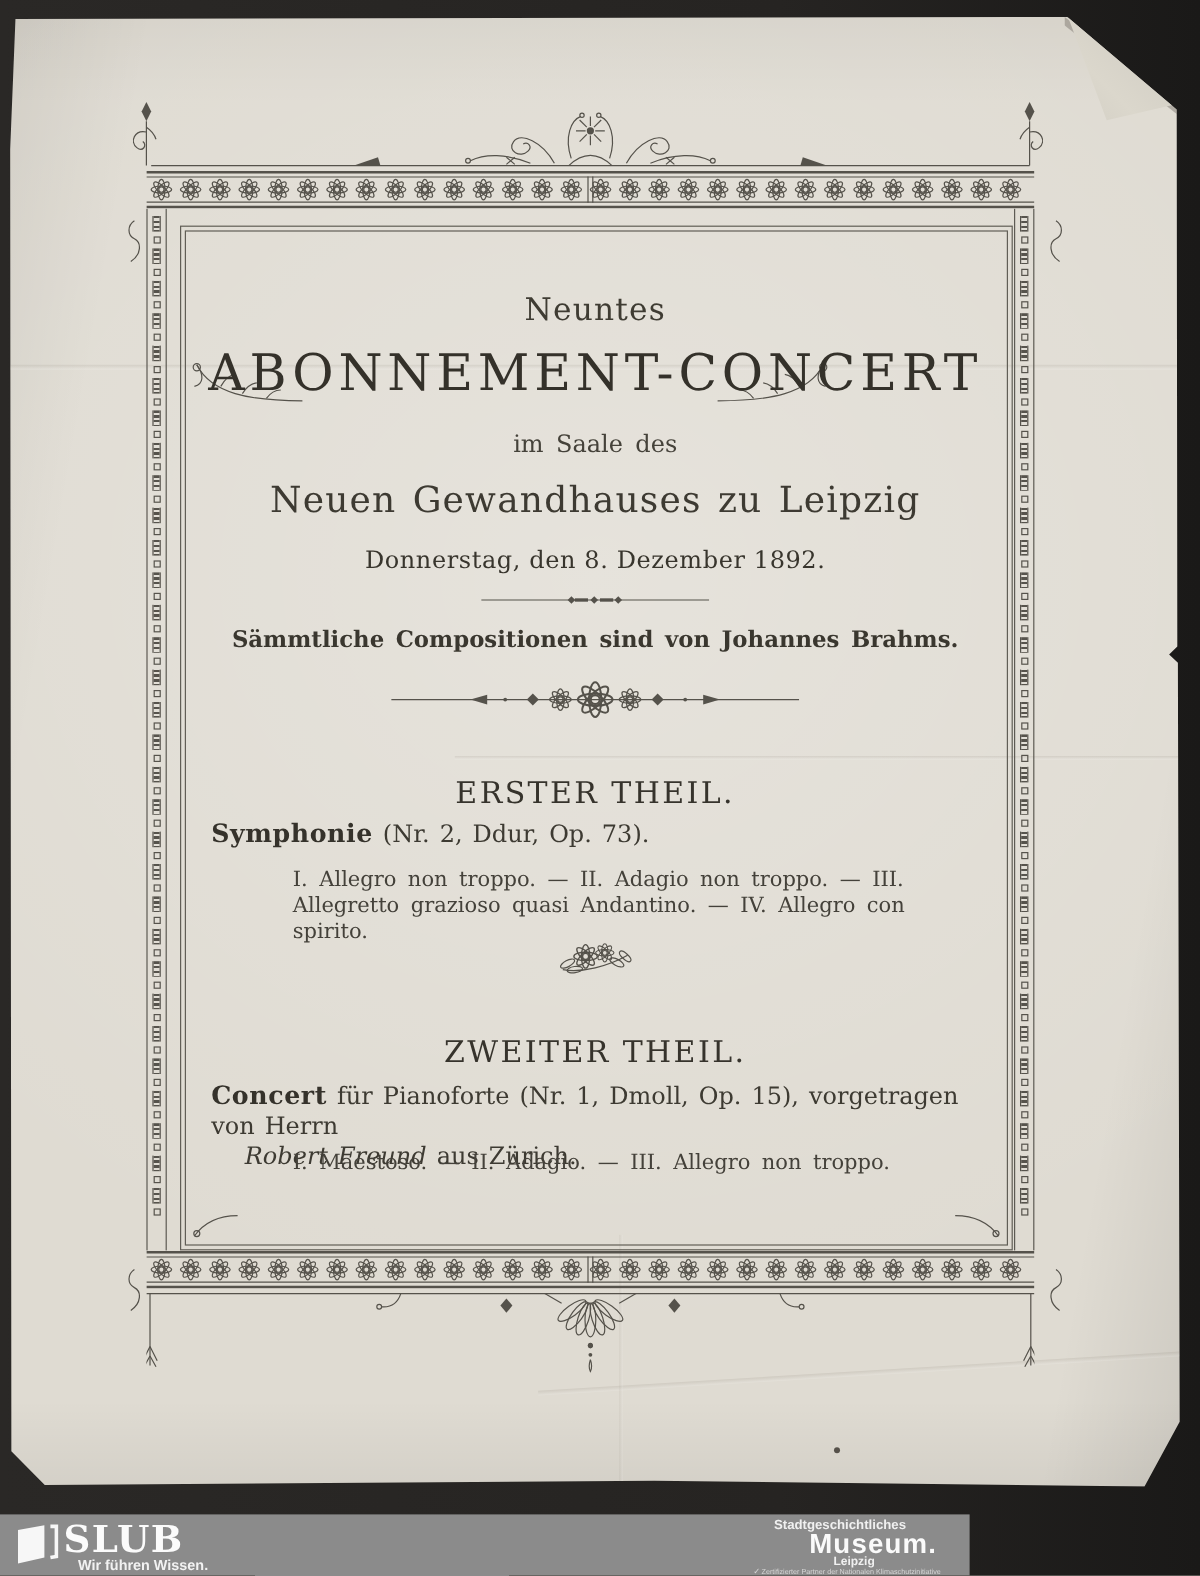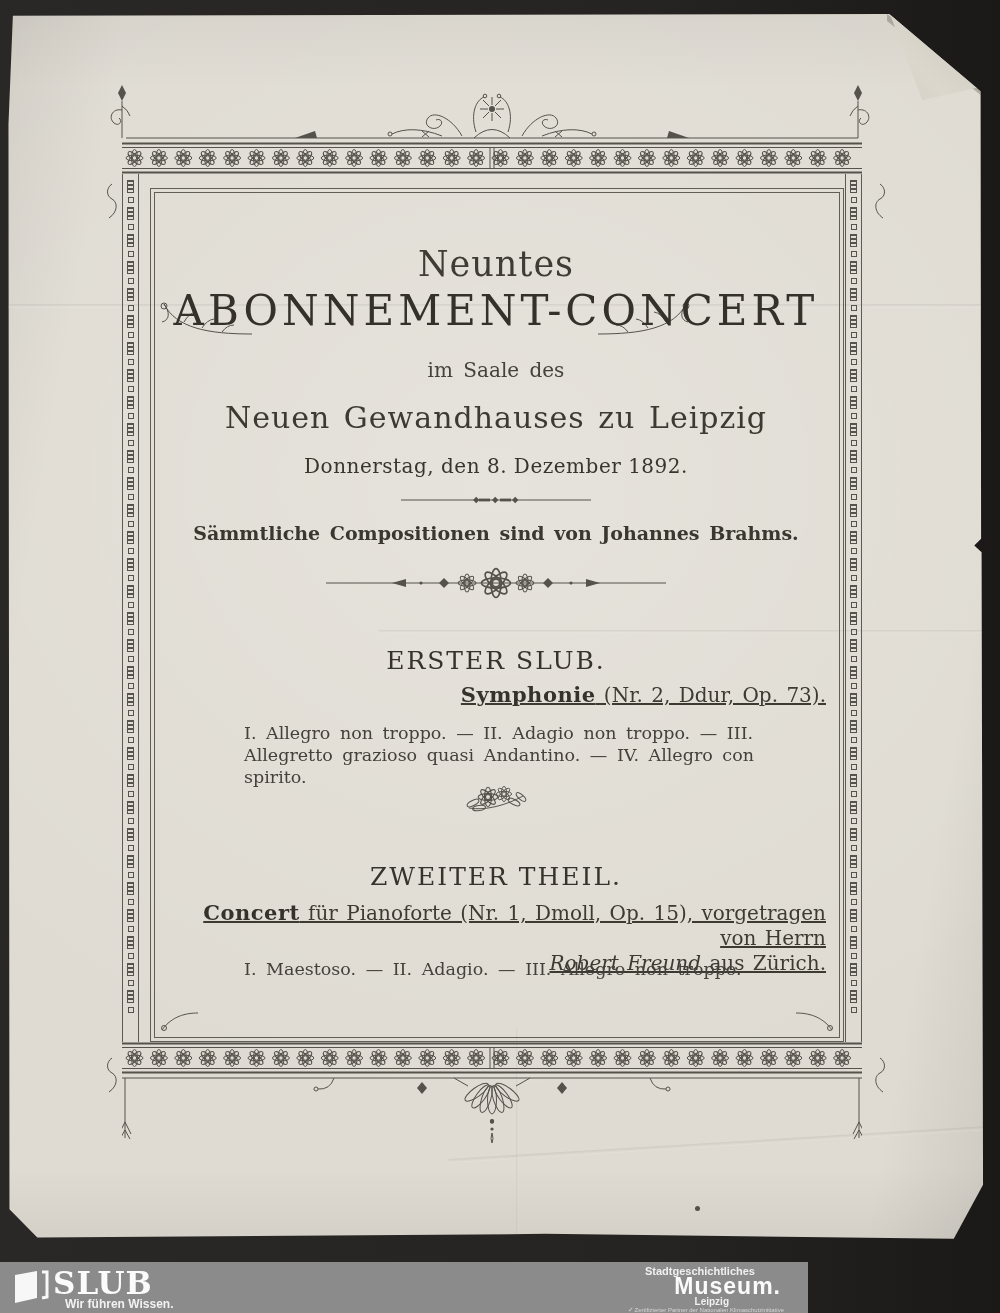--- a/index.html
+++ b/index.html
@@ -50,32 +50,32 @@
   .inner-rect{position:absolute;left:146px;top:178px;width:684px;height:844px;border:1px solid #615e56;outline:1px solid #615e56;outline-offset:3px;}
   .chain{position:absolute;top:160px;height:868px;width:17px;display:flex;flex-direction:column;align-items:center;gap:4px;padding:6px 0;box-sizing:border-box;border-left:1px solid #5d5a53;border-right:1px solid #5d5a53;overflow:hidden;}
   .chain-left{left:114px;}
   .chain-right{left:837px;}
   .spool{flex:none;width:7px;height:13px;box-sizing:border-box;border-left:1px solid #56534c;border-right:1px solid #56534c;background:repeating-linear-gradient(to bottom,#56534c 0 2px,transparent 2px 4px);}
   .sq{flex:none;width:6px;height:6px;box-sizing:border-box;border:1.2px solid #56534c;}
 
   
   .content{position:absolute;left:146px;top:0;width:684px;height:100%;color:#3b382f;}
   .content .abs{position:absolute;left:0;width:100%;text-align:center;}
-  .series{top:230px;font-size:35px;letter-spacing:1px;color:#3f3c33;}
+  .series{top:230px;font-size:26px;letter-spacing:1px;color:#3f3c33;}
   .title{top:272px;font-size:42px;letter-spacing:4px;color:#34312a;}
   .venue1{top:344px;font-size:20px;word-spacing:4px;color:#45423a;}
   .venue2{top:386px;font-size:30px;letter-spacing:1px;word-spacing:3px;color:#3d3a32;}
   .dateline{top:440px;font-size:20px;font-weight:normal;letter-spacing:.5px;color:#38352d;}
   .div1{top:478px;}
   .composer{top:508px;font-size:19px;font-weight:bold;word-spacing:3px;color:#3a372f;}
   .div2{top:552px;}
   .pheading{font-size:25px;letter-spacing:2px;color:#36332c;}
   .ph1{top:632px;}
   .ph2{top:848px;}
-  .work{position:absolute;left:22px;text-align:right;font-size:20px;word-spacing:2px;color:#3d3a32;width:650px;text-decoration:underline;}
+  .work{position:absolute;left:22px;text-align:left;font-size:20px;word-spacing:2px;color:#3d3a32;width:650px;}
   .w1{top:668px;}
   .w2{top:886px;line-height:25px;}
   .work b{font-size:21px;letter-spacing:.5px;color:#35322b;}
   .w2 .line2{display:block;padding-left:28px;}
   .w2 .performer{font-style:italic;}
   .mov{position:absolute;left:90px;text-align:left;font-size:17.5px;line-height:22px;word-spacing:4px;color:#44413a;max-width:575px;}
   .m1{top:708px;}
   .m2{top:944px;}
   .sprig{position:absolute;left:0;width:100%;top:772px;text-align:center;}
 
@@ -474,21 +474,21 @@
           <use href="#rosette" transform="translate(199,17) scale(1.05)"></use>
           <path class="f" d="M113,17 l5,-5 5,5 -5,5 z"></path>
           <path class="f" d="M217,17 l5,-5 5,5 -5,5 z"></path>
           <path class="f" d="M66,17 l14,-4 0,8 z"></path>
           <path class="f" d="M274,17 l-14,-4 0,8 z"></path>
           <circle class="f" cx="95" cy="17" r="1.6"></circle>
           <circle class="f" cx="245" cy="17" r="1.6"></circle>
         </svg>
       </div>
 
-      <div class="abs pheading ph1">ERSTER SLUB.</div>
+      <div class="abs pheading ph1">ERSTER THEIL.</div>
       <div class="work w1"><b>Symphonie</b><span> (Nr. 2, Ddur, Op. 73).</span></div>
       <div class="mov m1">I. Allegro non troppo. — II. Adagio non troppo. — III. Allegretto grazioso quasi Andantino. — IV. Allegro con spirito.</div>
 
       <div class="sprig">
         <svg class="orn" width="70" height="30" viewBox="0 0 70 30">
           <path d="M8,22 C24,25 46,19 62,10"></path>
           <use href="#rosette" transform="translate(27,11) scale(1.15)"></use>
           <use href="#rosette" transform="translate(43,8) scale(.9)"></use>
           <ellipse cx="12" cy="17" rx="6.5" ry="2.6" transform="rotate(-28 12 17)"></ellipse>
           <ellipse cx="18" cy="22" rx="6.5" ry="2.6" transform="rotate(-8 18 22)"></ellipse>

